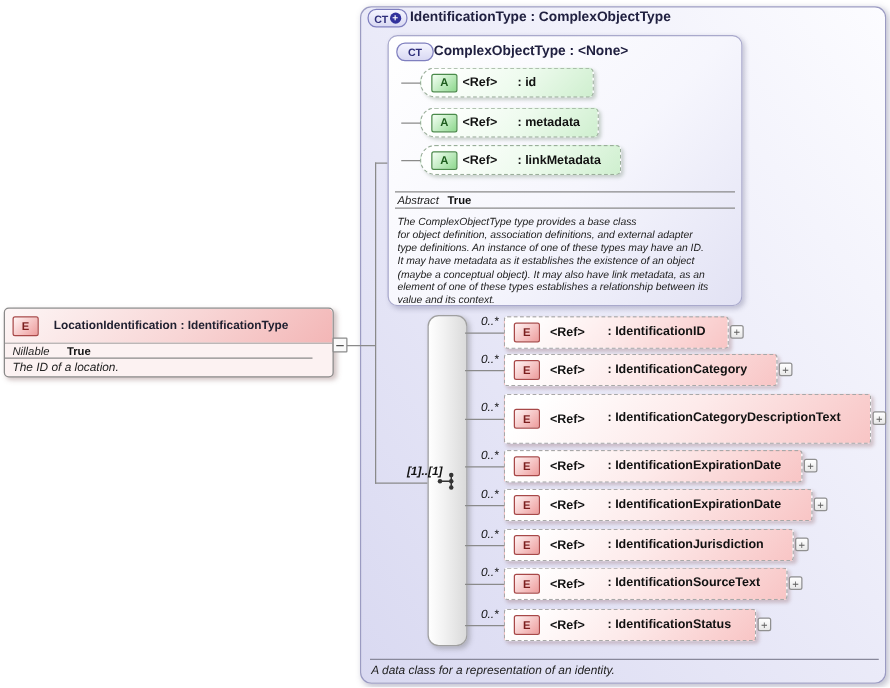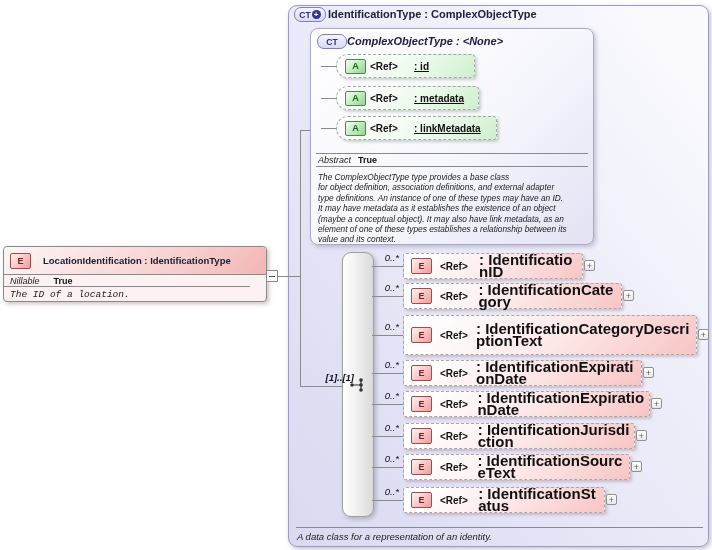--- a/index.html
+++ b/index.html
@@ -23,21 +23,21 @@
   .pill-ctplus{left:294px;top:7px;width:22px;}
   .plus-circle{display:inline-block;width:9px;height:9px;margin-left:1px;border-radius:50%;
         background:#31319c;color:#ffffff;font-size:8px;font-weight:bold;line-height:9px;text-align:center;}
 
   
   .ibox{position:absolute;left:310px;top:28px;width:282px;height:215px;
         border:1px solid #a9a9cc;border-radius:8px;
         background:linear-gradient(135deg,#ffffff 0%,#f6f6fd 55%,#e2e2f4 100%);
         box-shadow:2px 2px 4px rgba(80,80,120,0.3);}
   .pill-ct{left:6px;top:5px;width:20px;position:absolute;}
-  .ibox-title{position:absolute;left:36px;top:6px;font-size:11px;font-weight:bold;color:#202040;font-style:italic;}
+  .ibox-title{position:absolute;left:36px;top:6px;font-size:11px;font-weight:bold;color:#202040;}
   .ibox-sep1{position:absolute;left:5px;top:124px;right:5px;height:1px;background:#8a8a8a;}
   .ibox-sep2{position:absolute;left:5px;top:137px;right:5px;height:1px;background:#8a8a8a;}
   .ibox-abslabel{position:absolute;left:7px;top:126px;font-size:9px;font-style:italic;color:#222;}
   .ibox-absvalue{position:absolute;left:47px;top:126px;font-size:9px;font-weight:bold;color:#111;}
   .ibox-desc{position:absolute;left:7px;top:143px;font-size:8.3px;font-style:italic;color:#222;
              line-height:10.4px;white-space:pre;}
 
   
   #attr-rows{position:absolute;left:321px;top:0;}
   .attr-row{position:absolute;height:24px;}
@@ -48,21 +48,21 @@
   .attr-box{position:absolute;left:15px;top:0;bottom:0;width:var(--aw);
         display:flex;align-items:center;
         border:1.5px dashed #9aae9a;border-radius:12px 4px 4px 12px;
         background:linear-gradient(135deg,#ffffff 10%,#eefbee 55%,#cfefcf 100%);
         box-shadow:2px 2px 3px rgba(60,90,60,0.25);}
   .icon-a{margin-left:8px;min-width:19px;height:13px;display:flex;align-items:center;justify-content:center;
         border:1px solid #4a8a4a;border-radius:2px;
         background:linear-gradient(135deg,#f4fff4,#8ed88e);
         font-size:9px;font-weight:bold;color:#1d5c1d;}
   .aref{margin-left:4px;width:42px;font-size:10px;font-weight:bold;color:#111;}
-  .aname{margin-left:2px;font-size:10px;font-weight:bold;color:#111;white-space:nowrap;text-decoration:underline;}
+  .aname{margin-left:2px;font-size:10px;font-weight:bold;color:#111;white-space:nowrap;}
 
   
   .seq-bar{position:absolute;left:342px;top:252px;width:30px;height:263px;
         border:1px solid #a0a0a0;border-radius:9px;
         background:linear-gradient(to right,#ffffff,#f2f2f2 40%,#dadada 100%);
         box-shadow:2px 2px 4px rgba(90,90,90,0.35);}
   .seq-icon{position:absolute;left:5px;top:124px;}
   .card-label{position:absolute;left:312px;top:372px;width:42px;text-align:right;
         font-size:9.5px;font-style:italic;font-weight:bold;color:#111;}
 
@@ -83,42 +83,42 @@
   .el-box{position:absolute;left:31px;top:0;bottom:0;width:var(--w);
         display:flex;align-items:center;
         border:1.5px dashed #a8a8a8;border-radius:3px;
         background:linear-gradient(135deg,#ffffff 10%,#fdeaea 50%,#f8c5c5 100%);
         box-shadow:2px 2px 3px rgba(120,60,60,0.25);}
   .icon-e{min-width:19px;height:14px;margin-left:7px;display:flex;align-items:center;justify-content:center;
         border:1px solid #a84848;border-radius:2px;
         background:linear-gradient(135deg,#fff4f4,#ee9c9c);
         font-size:9px;font-weight:bold;color:#7c1f1f;}
   .eref{margin-left:8px;width:44px;font-size:10px;font-weight:bold;color:#111;}
-  .ename{margin:0 4px 0 2px;font-size:15px;font-weight:bold;color:#111;
+  .ename{margin:0 4px 0 2px;font-size:10px;font-weight:bold;color:#111;
         line-height:12px;word-break:break-all;}
   .plusbox{position:absolute;left:calc(31px + var(--w) + 3px);top:calc(50% - 6px);
         width:11px;height:11px;border:1px solid #909090;border-radius:2px;
         background:linear-gradient(#ffffff,#e8e8e8);
         font-size:9px;line-height:10px;text-align:center;color:#606060;box-sizing:border-box;}
 
   
   .ebox{position:absolute;left:3px;top:246px;width:262px;height:54px;
         border:1px solid #8a8a8a;border-radius:4px;background:#fcf2f2;
         box-shadow:2px 2px 4px rgba(120,80,80,0.35);}
   .ebox-header{position:absolute;left:0;top:0;right:0;height:27px;
         display:flex;align-items:center;border-bottom:1px solid #8a8a8a;
         background:linear-gradient(135deg,#fdf6f6 0%,#f8d6d6 55%,#f3b6b6 100%);
         border-radius:4px 4px 0 0;}
   .ebox-header .icon-e{margin-left:6px;}
   .ebox-title{margin-left:12px;font-size:9.5px;font-weight:bold;color:#202030;}
   .ebox-prop{position:absolute;left:0;top:28px;right:16px;height:11px;border-bottom:1px solid #8a8a8a;
         display:flex;align-items:center;}
   .prop-label{margin-left:6px;font-size:9px;font-style:italic;color:#222;}
   .prop-value{margin-left:14px;font-size:9px;font-weight:bold;color:#111;}
-  .ebox-desc{position:absolute;left:6px;top:42px;font-size:9.5px;font-style:italic;color:#222;font-family:Liberation Mono, monospace;}
+  .ebox-desc{position:absolute;left:6px;top:42px;font-size:9.5px;font-style:italic;color:#222;}
 
   .toggle{position:absolute;left:266px;top:270px;width:12px;height:12px;box-sizing:border-box;
         border:1px solid #8a8a8a;background:#fafafa;border-radius:1px;}
   .toggle-minus{position:absolute;left:2px;top:5px;width:6px;height:1px;background:#555;}
 </style>
 </head>
 <body>
 
 <div class="canvas">
 

